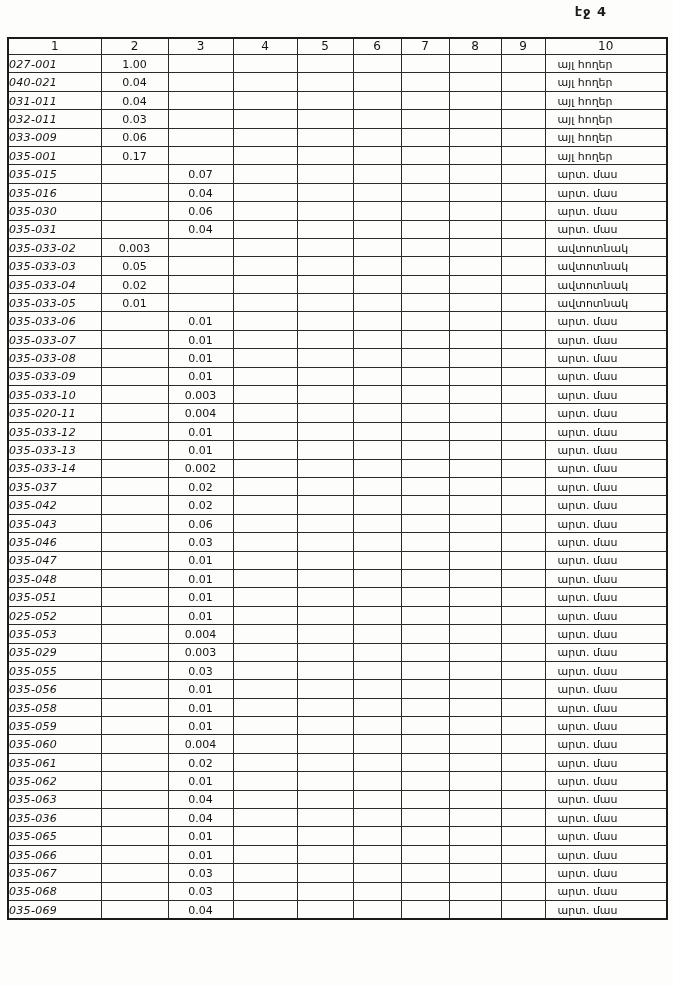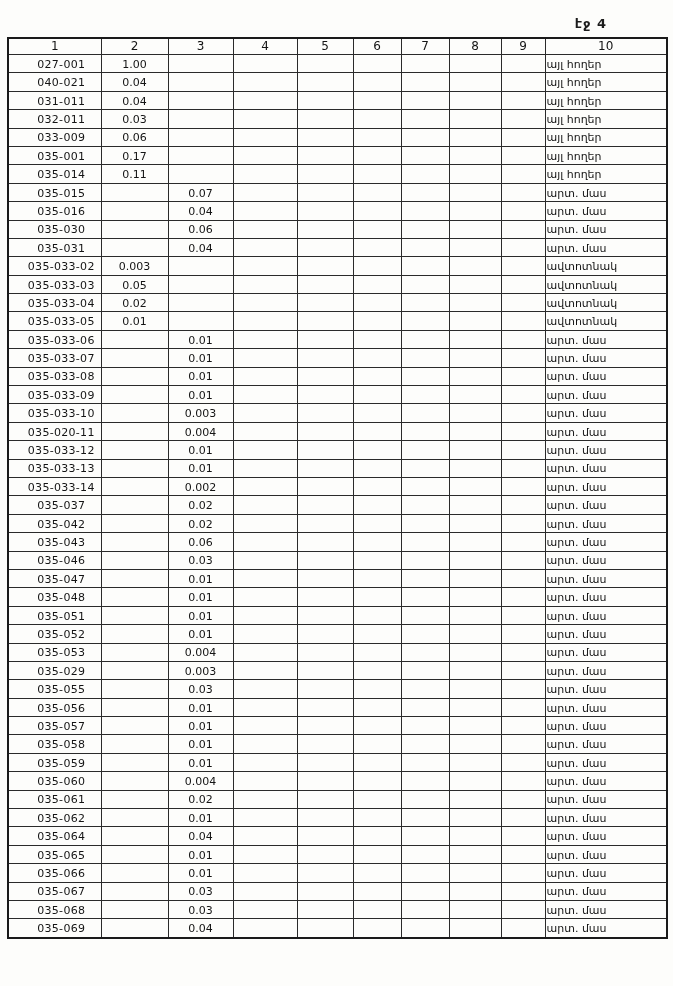--- a/index.html
+++ b/index.html
@@ -10,21 +10,21 @@
   }
   .page {
     position: relative;
     width: 673px;
     height: 986px;
     background: #fdfdfb;
     overflow: hidden;
   }
   .page-number {
     position: absolute;
-    top: 16px;
+    top: 4px;
     right: 66px;
     font-size: 13px;
     font-weight: bold;
     color: #1c1c1c;
     letter-spacing: 1px;
   }
   table.data-table {
     position: absolute;
     left: 7px;
     top: 37px;
@@ -46,30 +46,31 @@
   }
   .data-table th {
     font-weight: normal;
     font-size: 12px;
     text-align: center;
     vertical-align: middle;
     padding: 0;
     height: 15px;
   }
   td.col-code {
-    text-align: center;
-    padding-left: 13px;
+    text-align: left;
+    padding-left: 0;
     letter-spacing: 0.3px;
+    font-style: italic;
   }
   td.col-num {
     text-align: center;
   }
   td.col-type {
     text-align: left;
-    padding-left: 1px;
+    padding-left: 12px;
   }
 </style>
 </head>
 <body>
 
 <div class="page">
   <div class="page-number">էջ 4</div>
 
   <table class="data-table">
     <colgroup id="table-colgroup">
@@ -165,32 +166,20 @@
           <td class="col-num"></td>
           <td></td>
           <td></td>
           <td></td>
           <td></td>
           <td></td>
           <td></td>
           <td class="col-type">այլ հողեր</td>
         </tr>
         <tr>
-          <td class="col-code">035-014</td>
-          <td class="col-num">0.11</td>
-          <td class="col-num"></td>
-          <td></td>
-          <td></td>
-          <td></td>
-          <td></td>
-          <td></td>
-          <td></td>
-          <td class="col-type">այլ հողեր</td>
-        </tr>
-        <tr>
           <td class="col-code">035-015</td>
           <td class="col-num"></td>
           <td class="col-num">0.07</td>
           <td></td>
           <td></td>
           <td></td>
           <td></td>
           <td></td>
           <td></td>
           <td class="col-type">արտ. մաս</td>
@@ -465,21 +454,21 @@
           <td class="col-num">0.01</td>
           <td></td>
           <td></td>
           <td></td>
           <td></td>
           <td></td>
           <td></td>
           <td class="col-type">արտ. մաս</td>
         </tr>
         <tr>
-          <td class="col-code">035-052</td>
+          <td class="col-code">025-052</td>
           <td class="col-num"></td>
           <td class="col-num">0.01</td>
           <td></td>
           <td></td>
           <td></td>
           <td></td>
           <td></td>
           <td></td>
           <td class="col-type">արտ. մաս</td>
         </tr>
@@ -525,32 +514,20 @@
           <td class="col-num">0.01</td>
           <td></td>
           <td></td>
           <td></td>
           <td></td>
           <td></td>
           <td></td>
           <td class="col-type">արտ. մաս</td>
         </tr>
         <tr>
-          <td class="col-code">035-057</td>
-          <td class="col-num"></td>
-          <td class="col-num">0.01</td>
-          <td></td>
-          <td></td>
-          <td></td>
-          <td></td>
-          <td></td>
-          <td></td>
-          <td class="col-type">արտ. մաս</td>
-        </tr>
-        <tr>
           <td class="col-code">035-058</td>
           <td class="col-num"></td>
           <td class="col-num">0.01</td>
           <td></td>
           <td></td>
           <td></td>
           <td></td>
           <td></td>
           <td></td>
           <td class="col-type">արտ. մաս</td>
@@ -597,21 +574,33 @@
           <td class="col-num">0.01</td>
           <td></td>
           <td></td>
           <td></td>
           <td></td>
           <td></td>
           <td></td>
           <td class="col-type">արտ. մաս</td>
         </tr>
         <tr>
-          <td class="col-code">035-064</td>
+          <td class="col-code">035-063</td>
+          <td class="col-num"></td>
+          <td class="col-num">0.04</td>
+          <td></td>
+          <td></td>
+          <td></td>
+          <td></td>
+          <td></td>
+          <td></td>
+          <td class="col-type">արտ. մաս</td>
+        </tr>
+        <tr>
+          <td class="col-code">035-036</td>
           <td class="col-num"></td>
           <td class="col-num">0.04</td>
           <td></td>
           <td></td>
           <td></td>
           <td></td>
           <td></td>
           <td></td>
           <td class="col-type">արտ. մաս</td>
         </tr>

